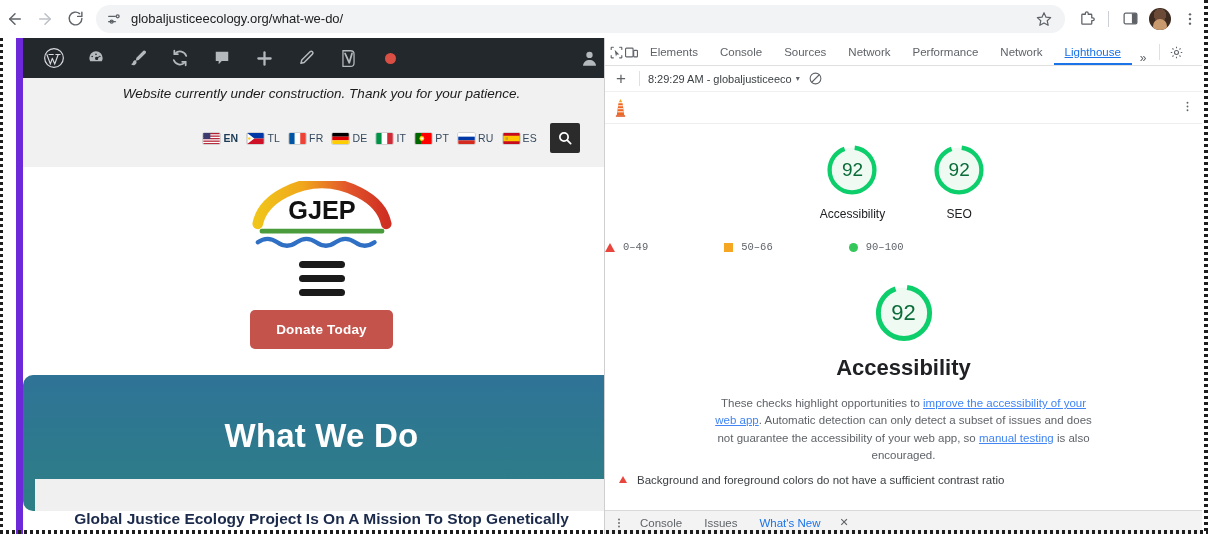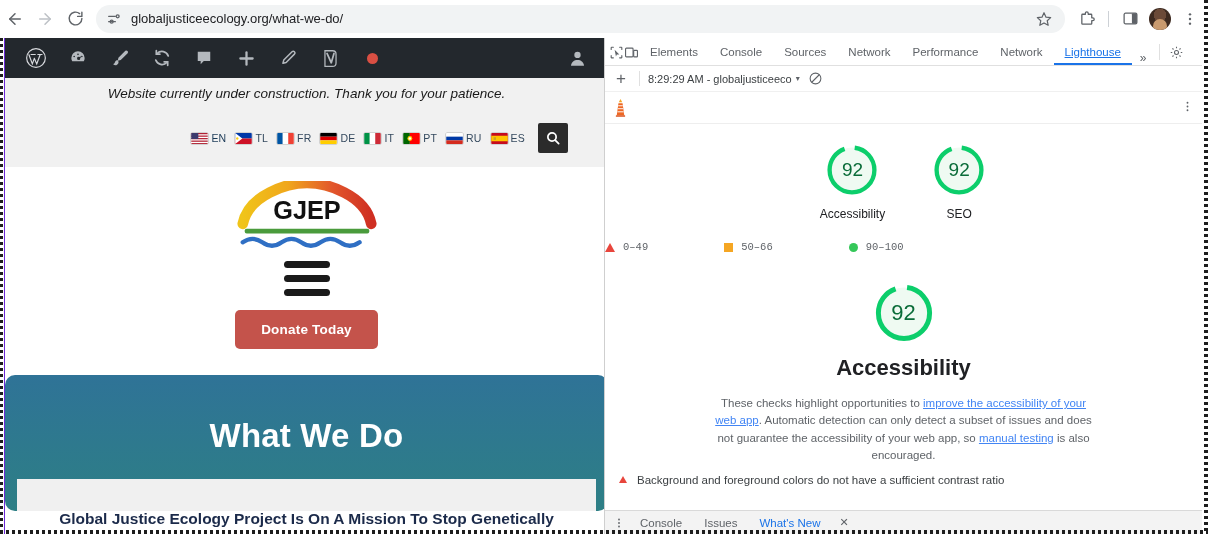--- a/index.html
+++ b/index.html
@@ -45,23 +45,23 @@
     background: radial-gradient(circle at 50% 32%, #6b4a38 0 34%, #3d2a20 35% 100%);
     position: relative; overflow: hidden; flex: 0 0 auto;
   }
   .avatar::after {
     content:""; position:absolute; left:4px; top:11px; width:14px; height:14px;
     border-radius:50%; background:#c99a6e;
   }
 
   
   .page-viewport {
-    position: absolute; left: 4px; top: 38px; width: 604px; height: 496px;
+    position: absolute; left: 16px; top: 38px; width: 604px; height: 496px;
     background: #fff; overflow: hidden;
-    border-left: 1px solid #6d28d9;
+    border-left: 7px solid #6d28d9;
   }
   
   .wp-adminbar {
     height: 40px; background: #23282d; display: flex; align-items: center;
     padding: 0 10px; gap: 0;
   }
   .wp-item {
     width: 42px; height: 40px; display: flex; align-items: center; justify-content: center;
     color: #b4b9be;
   }
@@ -77,21 +77,21 @@
   .notice-text { font-style: italic; font-size: 13.5px; color: #1a1a1a; }
 
   .lang-bar {
     background: #f1f1f1; height: 58px; display: flex; align-items: center;
     justify-content: flex-end; padding-right: 40px; gap: 0;
   }
   .lang-item { display: flex; align-items: center; gap: 3px; margin-right: 9px; }
   .flag { width: 17px; height: 11px; border-radius: 1px; display: block;
           box-shadow: 0 0 0 0.5px rgba(0,0,0,.25); }
   .lang-code { font-size: 10.5px; color: #34495e; letter-spacing: .2px; }
-  .lang-item.active .lang-code { font-weight: normal; color: #1b3a57; }
+  .lang-item.active .lang-code { font-weight: bold; color: #1b3a57; }
   .search-btn {
     width: 30px; height: 30px; background: #2b2b2b; color: #fff; border-radius: 2px;
     display: flex; align-items: center; justify-content: center; margin-left: 4px;
   }
 
   
   .brand-area { background: #fff; padding: 14px 0 8px; text-align: center; }
   .gjep-logo { width: 156px; height: 72px; margin: 0 auto; display: block; }
   .hamburger { margin: 8px auto 0; width: 46px; display: flex; flex-direction: column;
                gap: 7px; align-items: center; }

